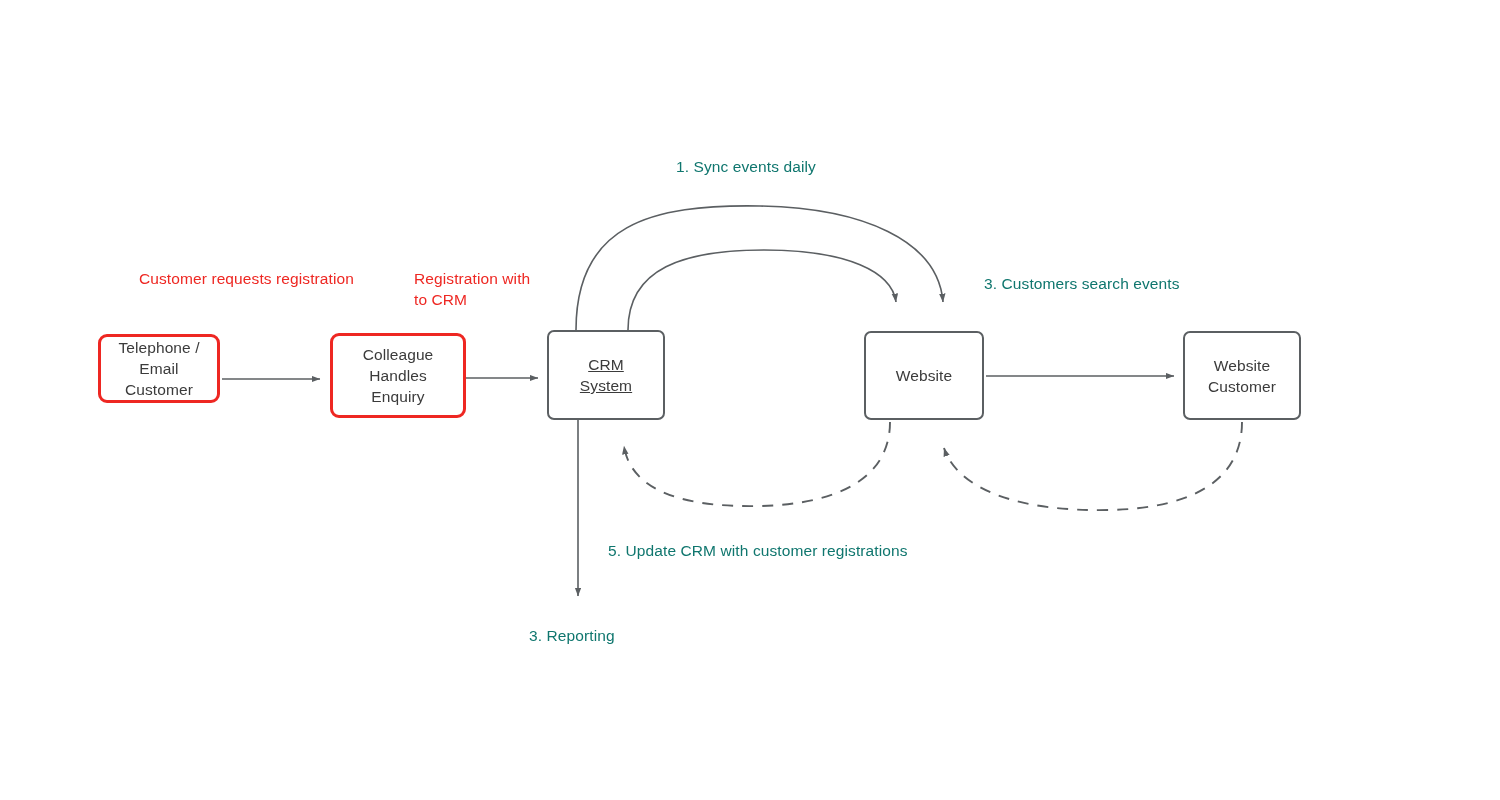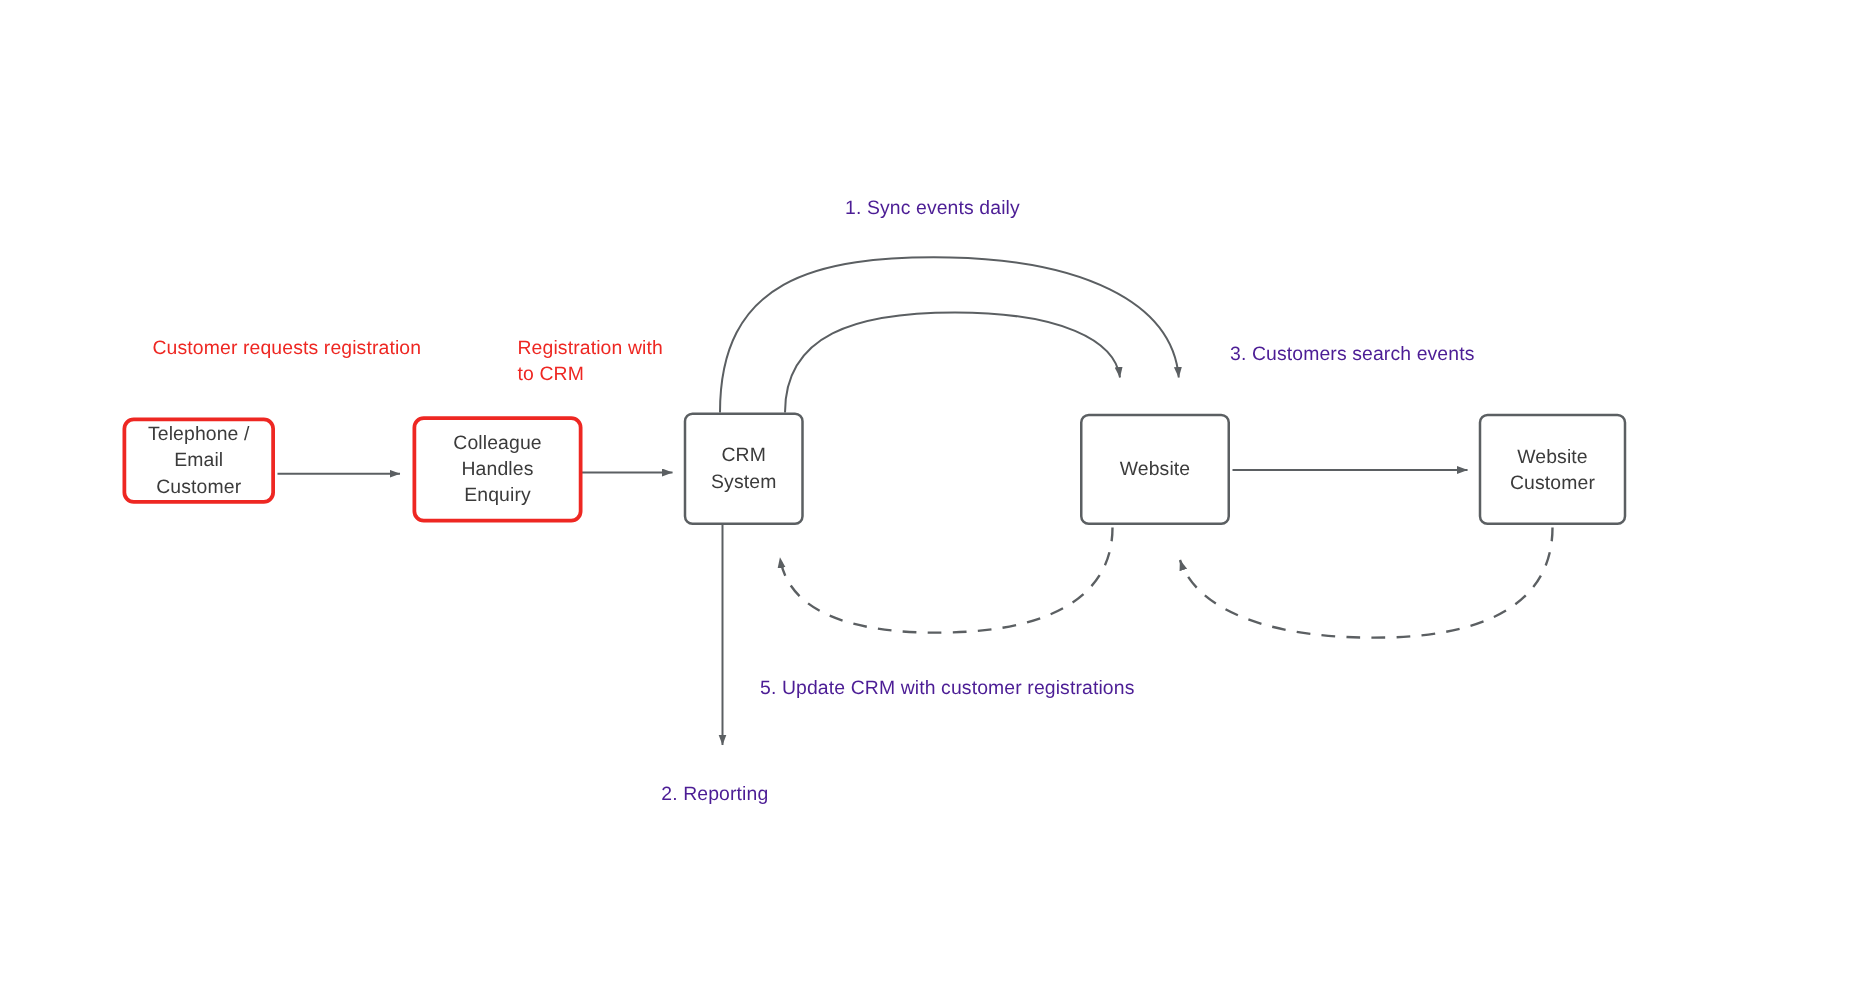--- a/index.html
+++ b/index.html
@@ -45,21 +45,21 @@
     line-height: 21px;
     letter-spacing: 0.1px;
     white-space: pre-line;
   }
   .node-box.accent {
     border: 3px solid #ee2722;
     border-radius: 9px;
   }
   .edge-label {
     position: absolute;
-    color: #4c1d95;
+    color: #0f766e;
     font-size: 15.5px;
     line-height: 21px;
     letter-spacing: 0.1px;
     white-space: pre-line;
   }
   .edge-label.accent-label {
     color: #ee2722;
   }
   .edge-label.center {
     text-align: center;
@@ -102,42 +102,42 @@
 Email
 Customer</span>
   </div>
 
   <div class="node-box accent" style="left:330px; top:333px; width:136px; height:85px;">
     <span>Colleague
 Handles
 Enquiry</span>
   </div>
 
-  <div class="node-box" style="left:547px; top:330px; width:96px; height:90px;">
+  <div class="node-box" style="left:547px; top:330px; width:118px; height:90px;text-decoration:underline;">
     <span>CRM
 System</span>
   </div>
 
   <div class="node-box" style="left:864px; top:331px; width:120px; height:89px;">
     <span>Website</span>
   </div>
 
   <div class="node-box" style="left:1183px; top:331px; width:118px; height:89px;">
     <span>Website
 Customer</span>
   </div>
 
-  <div class="edge-label accent-label" style="left:122px; top:268px;">Customer requests registration</div>
+  <div class="edge-label accent-label" style="left:139px; top:268px;">Customer requests registration</div>
 
   <div class="edge-label accent-label" style="left:414px; top:268px;">Registration with
 to CRM</div>
 
   <div class="edge-label" style="left:676px; top:156px;">1. Sync events daily</div>
 
 
   <div class="edge-label" style="left:984px; top:273px;">3. Customers search events</div>
 
 
   <div class="edge-label" style="left:608px; top:521px;margin-top:19px;">5. Update CRM with customer registrations</div>
 
-  <div class="edge-label" style="left:529px; top:625px;">2. Reporting</div>
+  <div class="edge-label" style="left:529px; top:625px;">3. Reporting</div>
 
 </div>
 
 </body></html>

